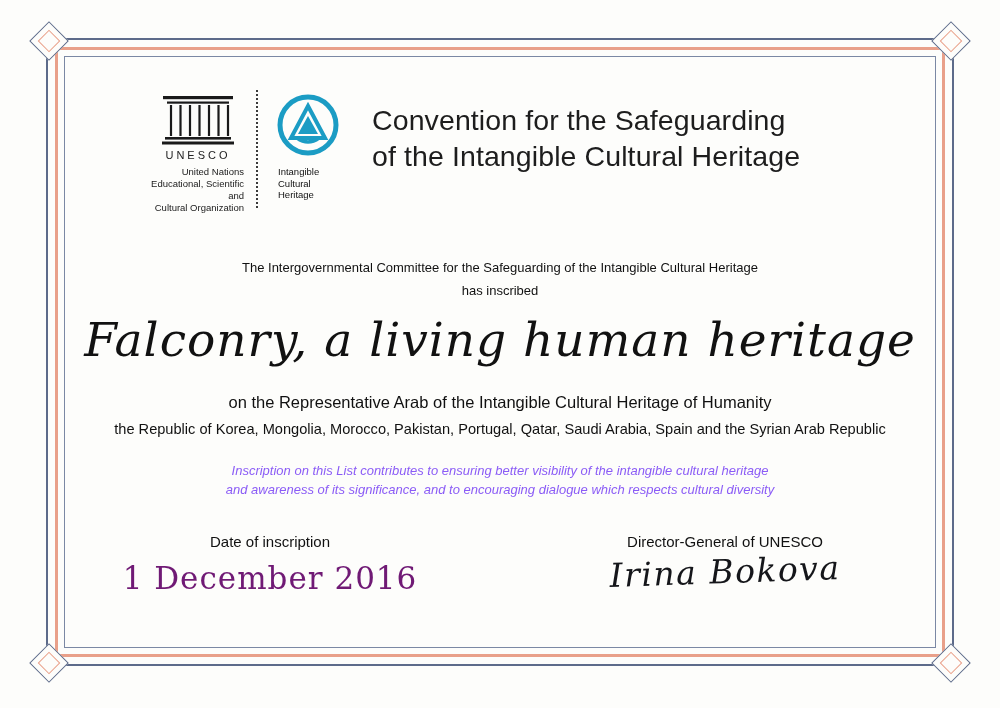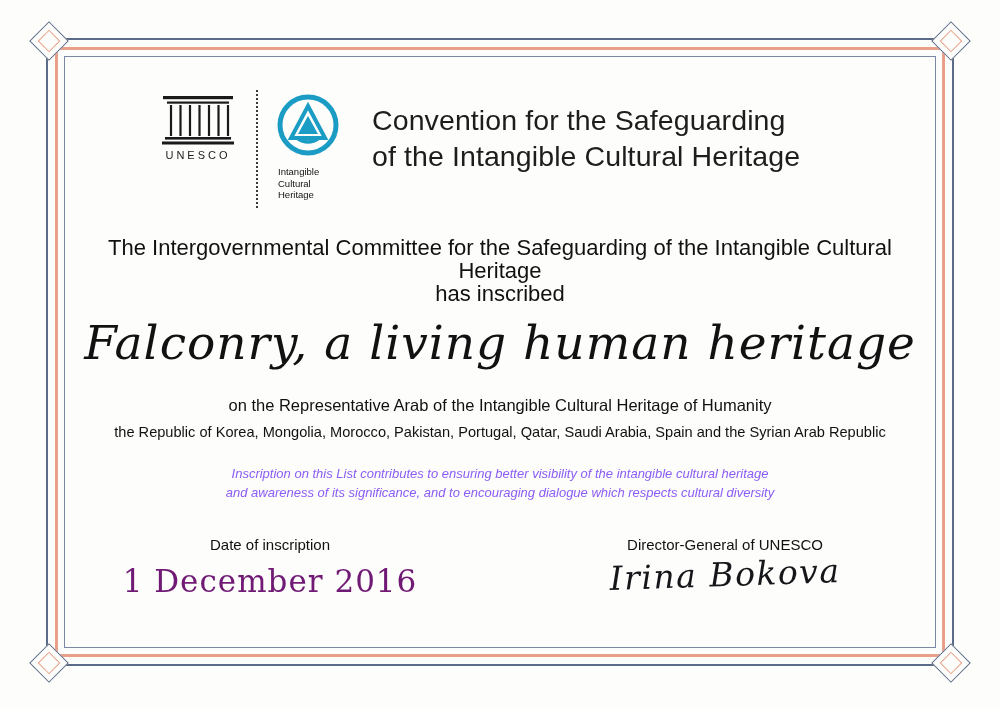--- a/index.html
+++ b/index.html
@@ -147,22 +147,22 @@
   .conv-title .line {
     font-size: 28.5px;
     line-height: 36px;
     color: #1d1d1d;
     letter-spacing: 0.1px;
   }
 
   
   .committee {
     text-align: center;
-    margin-top: 28px;
-    font-size: 22px;
+    margin-top: 42px;
+    font-size: 13px;
     line-height: 23px;
     color: #111;
   }
   .element-name {
     text-align: center;
     margin-top: 9px;
     font-family: "DejaVu Serif", serif;
     font-style: italic;
     font-size: 47px;
     line-height: 58px;
@@ -254,20 +254,25 @@
               <line x1="31" y1="13" x2="31" y2="44"></line>
               <line x1="40.5" y1="13" x2="40.5" y2="44"></line>
               <line x1="50" y1="13" x2="50" y2="44"></line>
               <line x1="59.5" y1="13" x2="59.5" y2="44"></line>
               <line x1="69" y1="13" x2="69" y2="44"></line>
             </g>
             <rect x="6" y="45" width="66" height="2.6" fill="#1a1a1a"></rect>
             <rect x="3" y="49.5" width="72" height="3" fill="#1a1a1a"></rect>
           </svg>
           <div class="unesco-word">UNESCO</div>
+          <div class="unesco-sub">
+            <div>United Nations</div>
+            <div>Educational, Scientific and</div>
+            <div>Cultural Organization</div>
+          </div>
         </div>
 
         <div class="dotted-sep"></div>
 
         <div class="ich-logo">
           <svg class="ich-mark" viewBox="0 0 62 62">
             <circle cx="31" cy="31" r="28" fill="none" stroke="#1b9cc4" stroke-width="5"></circle>
             <path d="M31 12 L48 44 L14 44 Z" fill="none" stroke="#1b9cc4" stroke-width="4"></path>
             <path d="M31 22 L41 40 L21 40 Z" fill="#1b9cc4"></path>
             <path d="M20 44 Q31 52 42 44" fill="none" stroke="#1b9cc4" stroke-width="3.5"></path>

